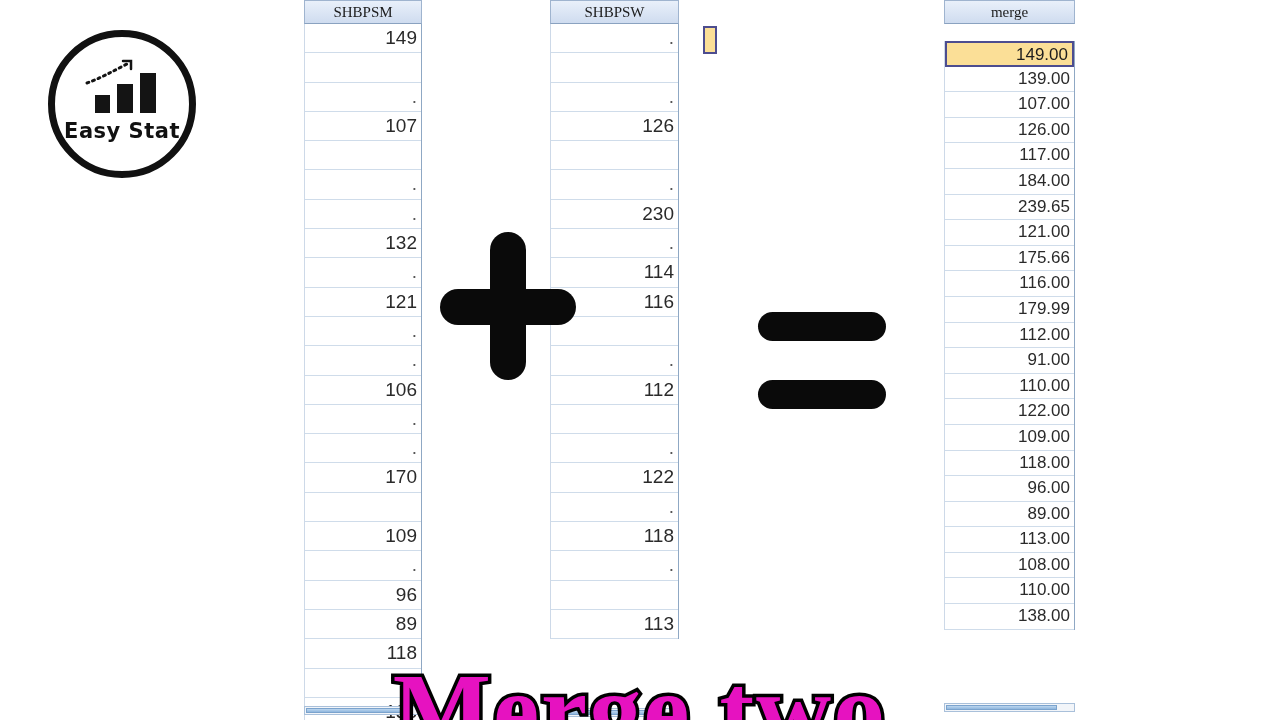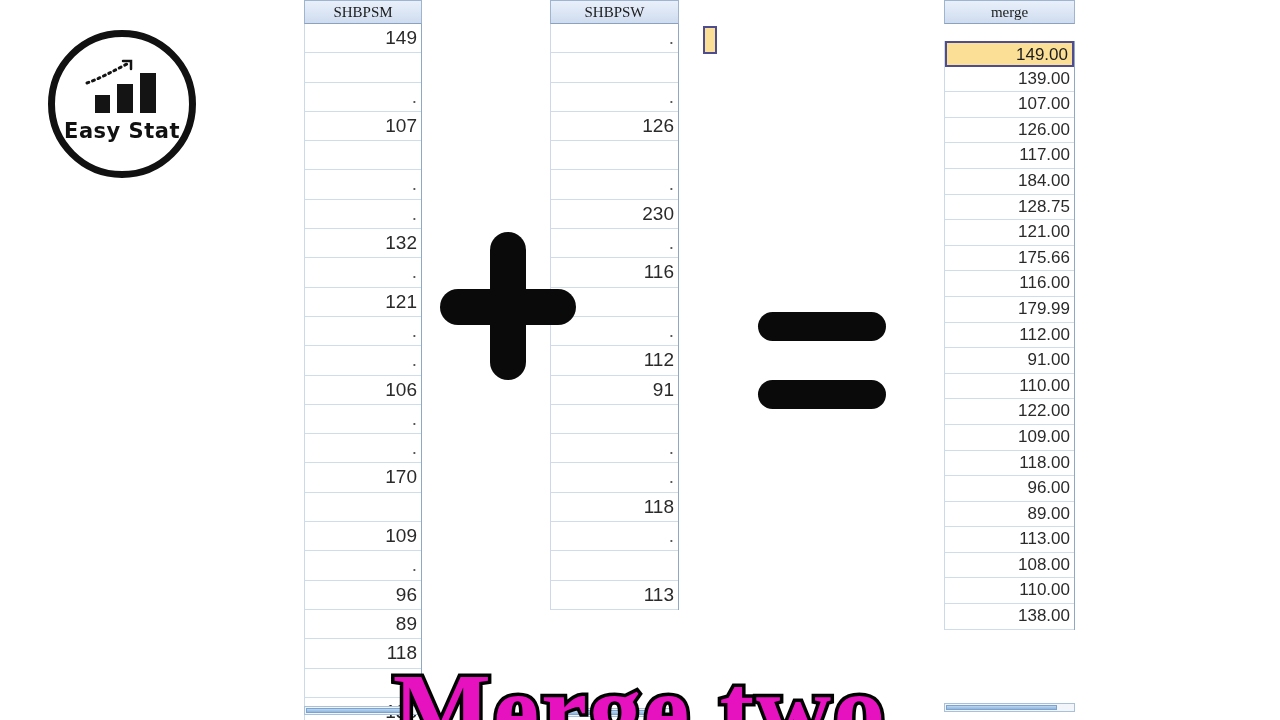--- a/index.html
+++ b/index.html
@@ -222,27 +222,28 @@
     <div class="hdr">SHBPSW</div>
     <div class="grid">
         <div class="cell empty">.</div>
         <div class="cell empty"></div>
         <div class="cell empty">.</div>
         <div class="cell">126</div>
         <div class="cell empty"></div>
         <div class="cell empty">.</div>
         <div class="cell">230</div>
         <div class="cell empty">.</div>
+        <div class="cell">114</div>
         <div class="cell">116</div>
         <div class="cell empty"></div>
         <div class="cell empty">.</div>
         <div class="cell">112</div>
-        <div class="cell">91</div>
-        <div class="cell empty"></div>
-        <div class="cell empty">.</div>
+        <div class="cell empty"></div>
+        <div class="cell empty">.</div>
+        <div class="cell">122</div>
         <div class="cell empty">.</div>
         <div class="cell">118</div>
         <div class="cell empty">.</div>
         <div class="cell empty"></div>
         <div class="cell">113</div>
       </div>
     <div class="scrollbar">
       <div class="thumb"></div>
     </div>
   </div>
@@ -251,21 +252,21 @@
 
   <div class="col" id="col-mg">
     <div class="hdr">merge</div>
     <div class="grid">
         <div class="cell sel">149.00</div>
         <div class="cell">139.00</div>
         <div class="cell">107.00</div>
         <div class="cell">126.00</div>
         <div class="cell">117.00</div>
         <div class="cell">184.00</div>
-        <div class="cell">128.75</div>
+        <div class="cell">239.65</div>
         <div class="cell">121.00</div>
         <div class="cell">175.66</div>
         <div class="cell">116.00</div>
         <div class="cell">179.99</div>
         <div class="cell">112.00</div>
         <div class="cell">91.00</div>
         <div class="cell">110.00</div>
         <div class="cell">122.00</div>
         <div class="cell">109.00</div>
         <div class="cell">118.00</div>

